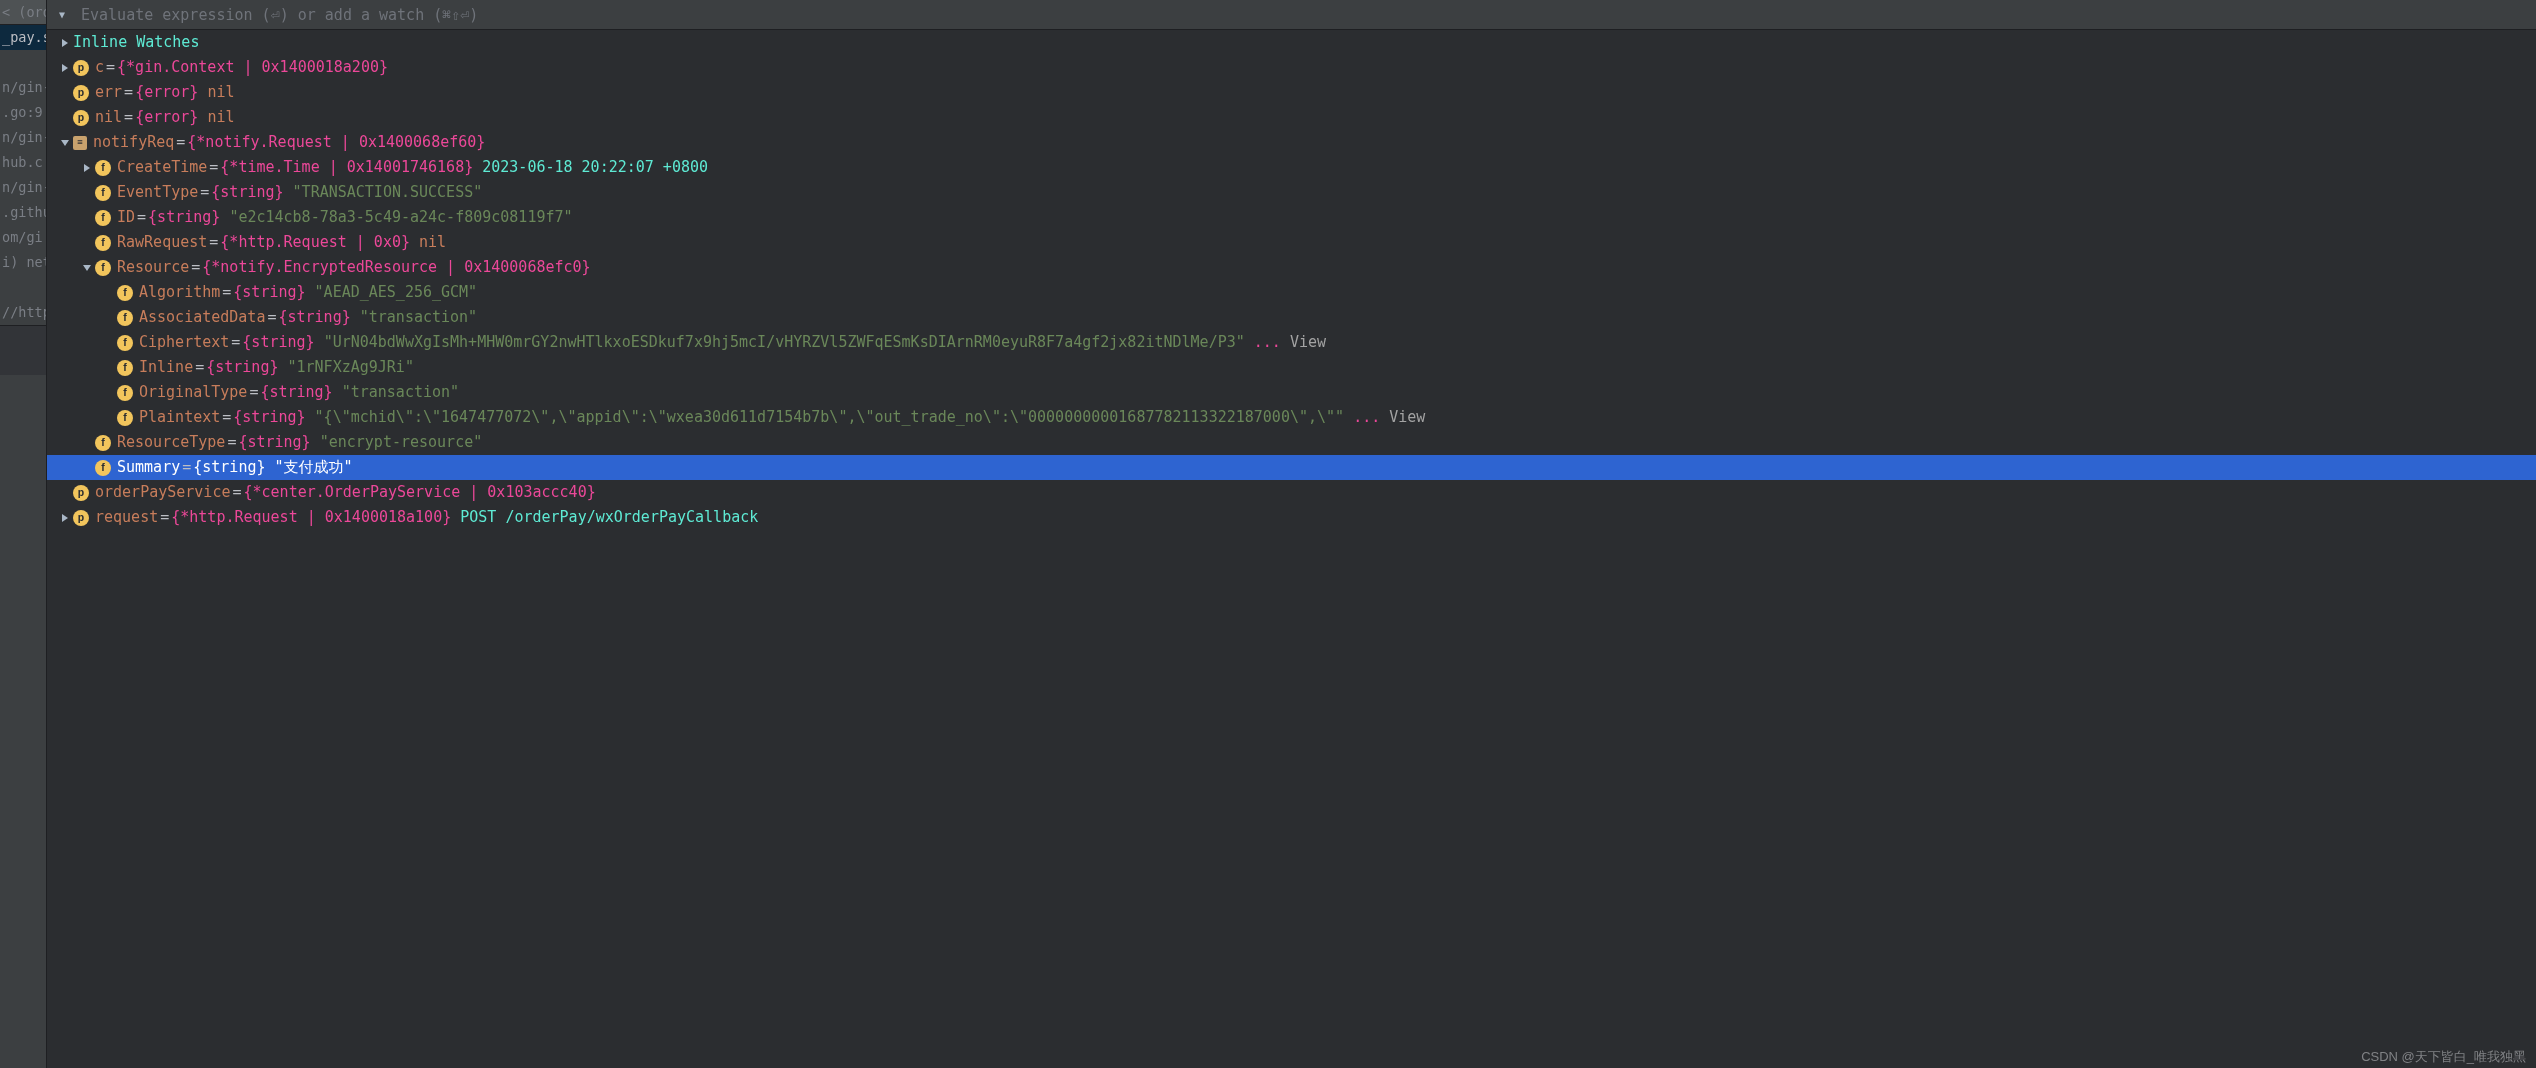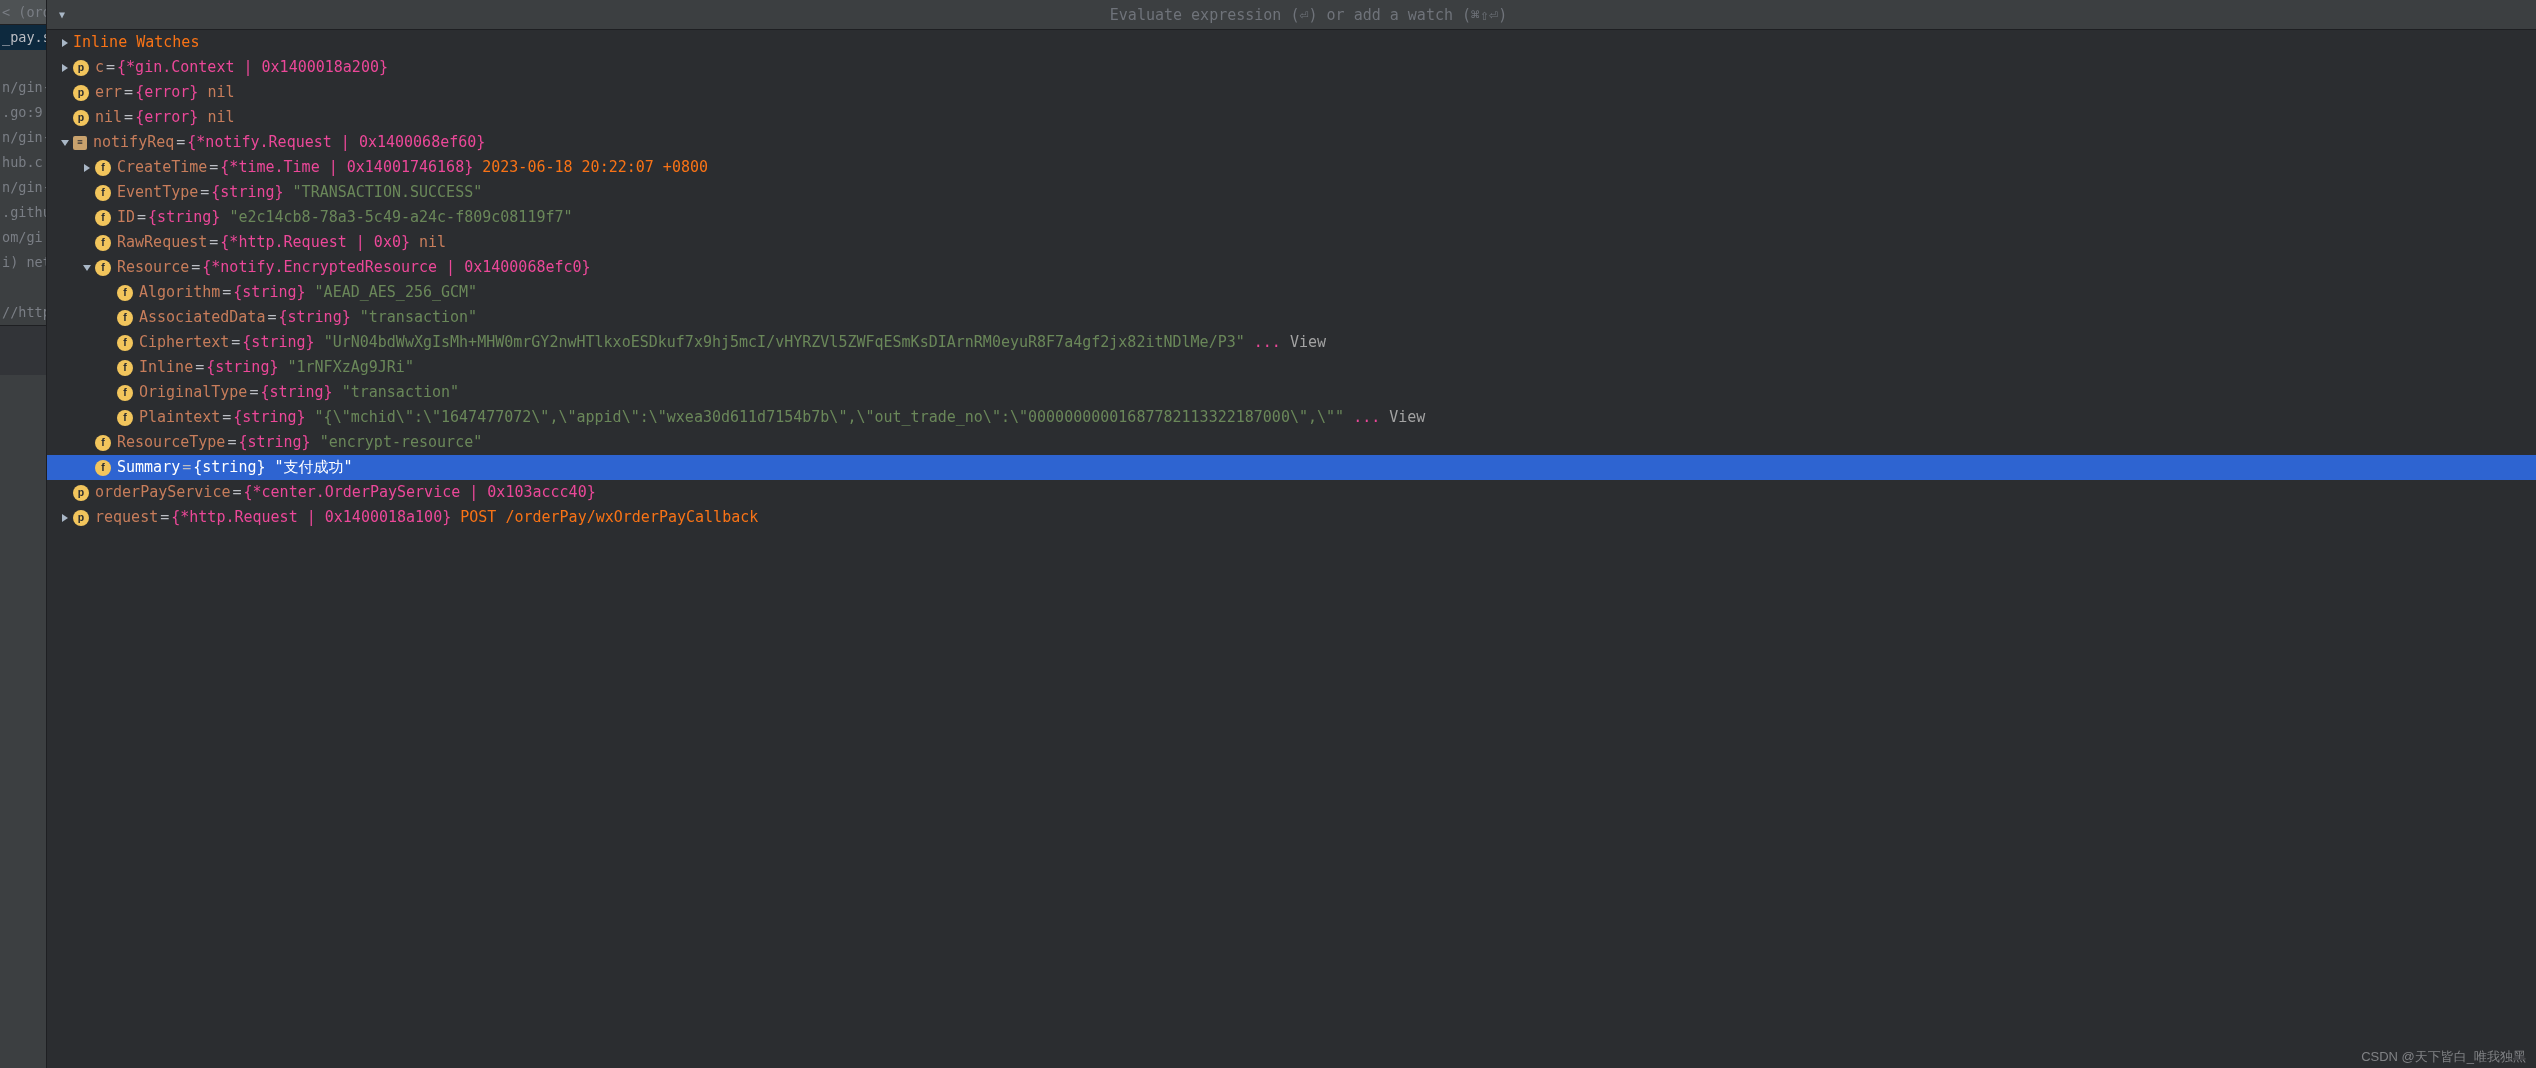--- a/index.html
+++ b/index.html
@@ -47,21 +47,20 @@
   }
   .toolbar .dropdown-icon { width:18px; text-align:center; color:#a9b7c6; font-size:10px;}
   .eval-input {
     flex:1;
     font-family: "Menlo", "Consolas", monospace;
     font-size: 15px;
     color: #6f737a;
     background: transparent;
     border: none;
     padding-left: 10px;
-    text-align: center;
   }
   .tree {
     flex: 1;
     overflow: auto;
     font-family: "Menlo", "Consolas", monospace;
     font-size: 15px;
     line-height: 25px;
   }
   .tree-row {
     display: flex;
@@ -111,21 +110,21 @@
     display:inline-flex;
     align-items:center;
     justify-content:center;
     font-size:9px;
     color:#2b2d30;
     border-radius:2px;
   }
   .fieldname { color: #c77d5b; }
   .muted { color: #ec4899; }
   .string { color: #6a8759; }
-  .value { color: #f97316; }
+  .value { color: #5eead4; }
   .nilval { color: #c77d5b; }
   .eq { color: #bcbec4; padding:0 2px;}
   .viewlink { color: #a3a3a3; cursor:pointer; }
   .watermark {
     position: fixed;
     bottom: 2px;
     right: 10px;
     font-size: 13px;
     color: #808285;
     font-family: sans-serif;

